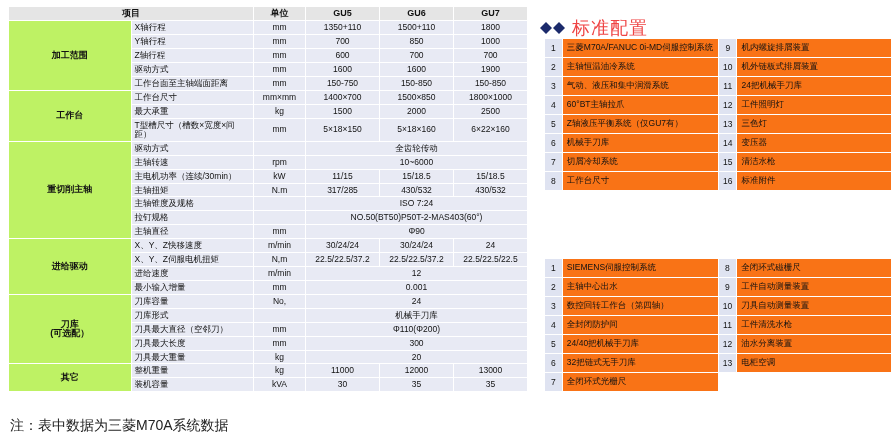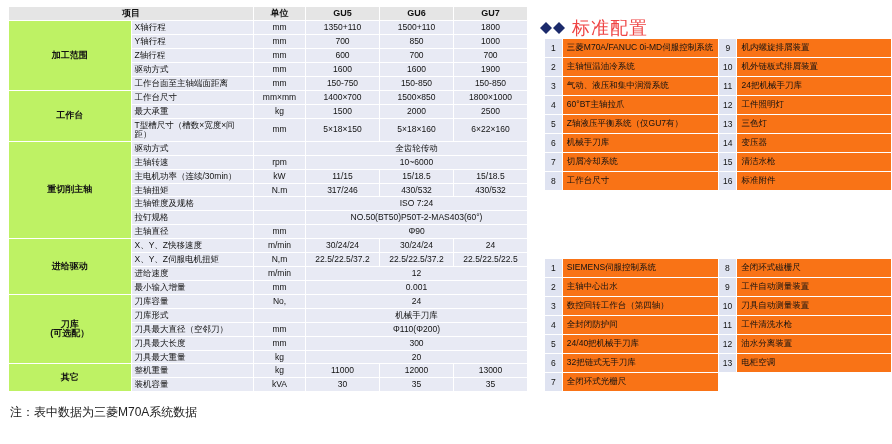--- a/index.html
+++ b/index.html
@@ -37,21 +37,21 @@
     width:52px;
   }
   table.spec td.lbl{
     text-align:left;
     background:#e8eaf4;
     width:140px;
   }
   table.spec td.unit{width:52px;}
   table.spec td.v{width:74px;}
   .note{
-    position:absolute;left:10px;top:404px;font-size:12px;color:#222;
+    position:absolute;left:10px;top:417px;font-size:14px;color:#222;
   }
 
   
   .right{position:absolute;left:540px;top:0;width:352px;height:444px;}
   .sect-title{
     position:absolute;display:flex;align-items:center;gap:6px;
   }
   .sect-title .diamonds{display:inline-block;line-height:1;}
   .sect-title .diamonds svg{display:block;}
   .sect-title .t{
@@ -164,21 +164,21 @@
           <tr>
             <td class="lbl">主电机功率（连续/30min）</td>
             <td class="unit">kW</td>
             <td class="v">11/15</td>
             <td class="v">15/18.5</td>
             <td class="v">15/18.5</td>
           </tr>
           <tr>
             <td class="lbl">主轴扭矩</td>
             <td class="unit">N.m</td>
-            <td class="v">317/246</td>
+            <td class="v">317/285</td>
             <td class="v">430/532</td>
             <td class="v">430/532</td>
           </tr>
           <tr>
             <td class="lbl">主轴锥度及规格</td>
             <td class="unit"></td>
             <td class="v" colspan="3">ISO 7:24</td>
           </tr>
           <tr>
             <td class="lbl">拉钉规格</td>

